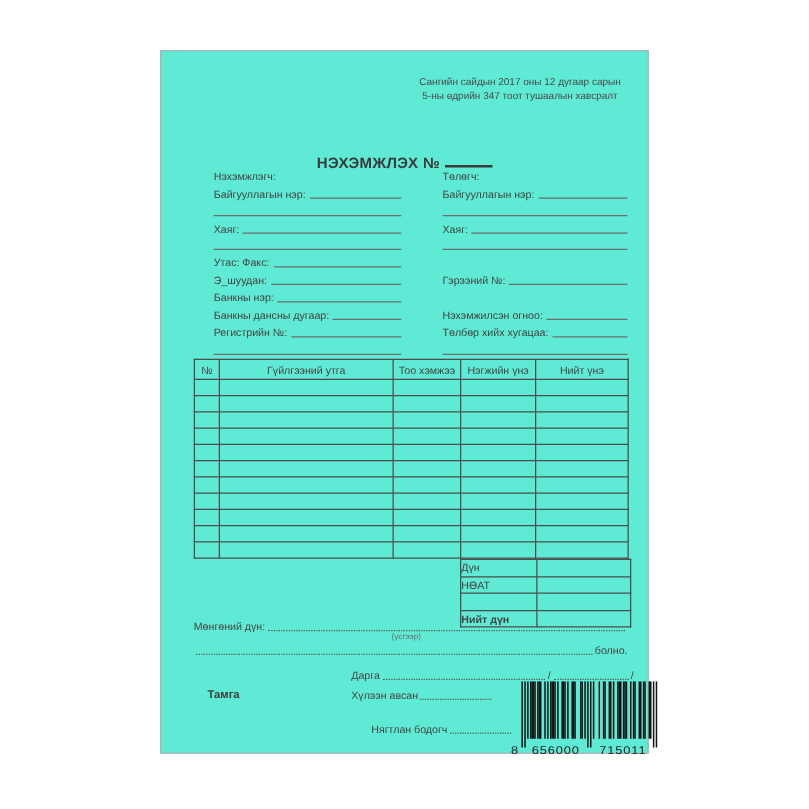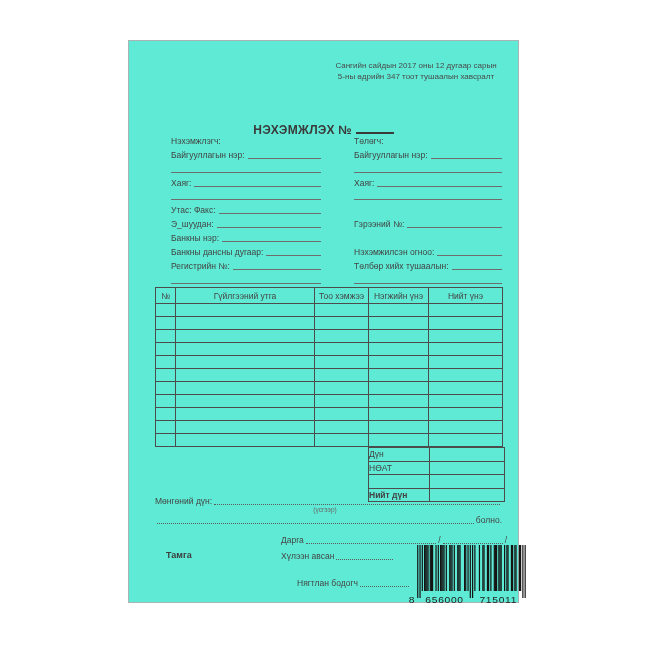--- a/index.html
+++ b/index.html
@@ -135,21 +135,21 @@
       <div class="frow">
           <span class="lbl">Гэрээний №:</span>
           <span class="fill"></span>
         </div>
       <div class="frow"></div>
       <div class="frow">
           <span class="lbl">Нэхэмжилсэн огноо:</span>
           <span class="fill"></span>
         </div>
       <div class="frow">
-          <span class="lbl">Төлбөр хийх тушаалын:</span>
+          <span class="lbl">Төлбөр хийх хугацаа:</span>
           <span class="fill"></span>
         </div>
       <div class="frow">
           <span class="fill full"></span>
         </div>
     </div>
   </div>
 
   <div class="table-wrap">
     <table class="items">

